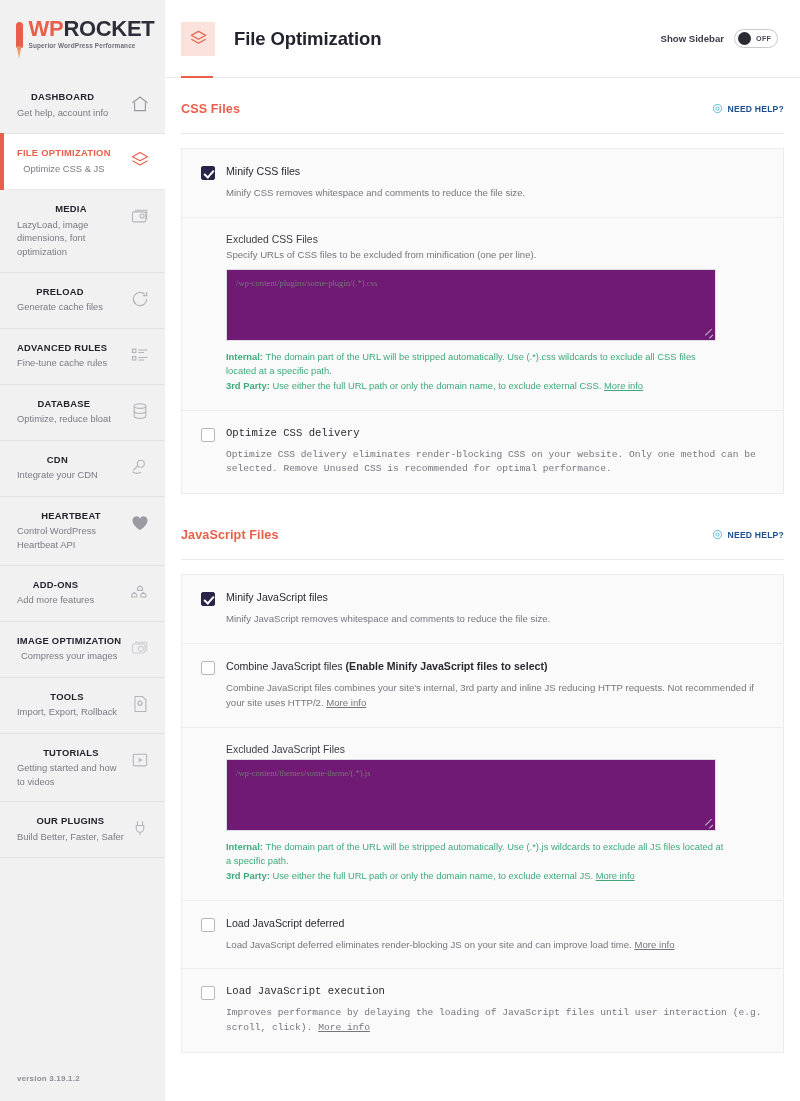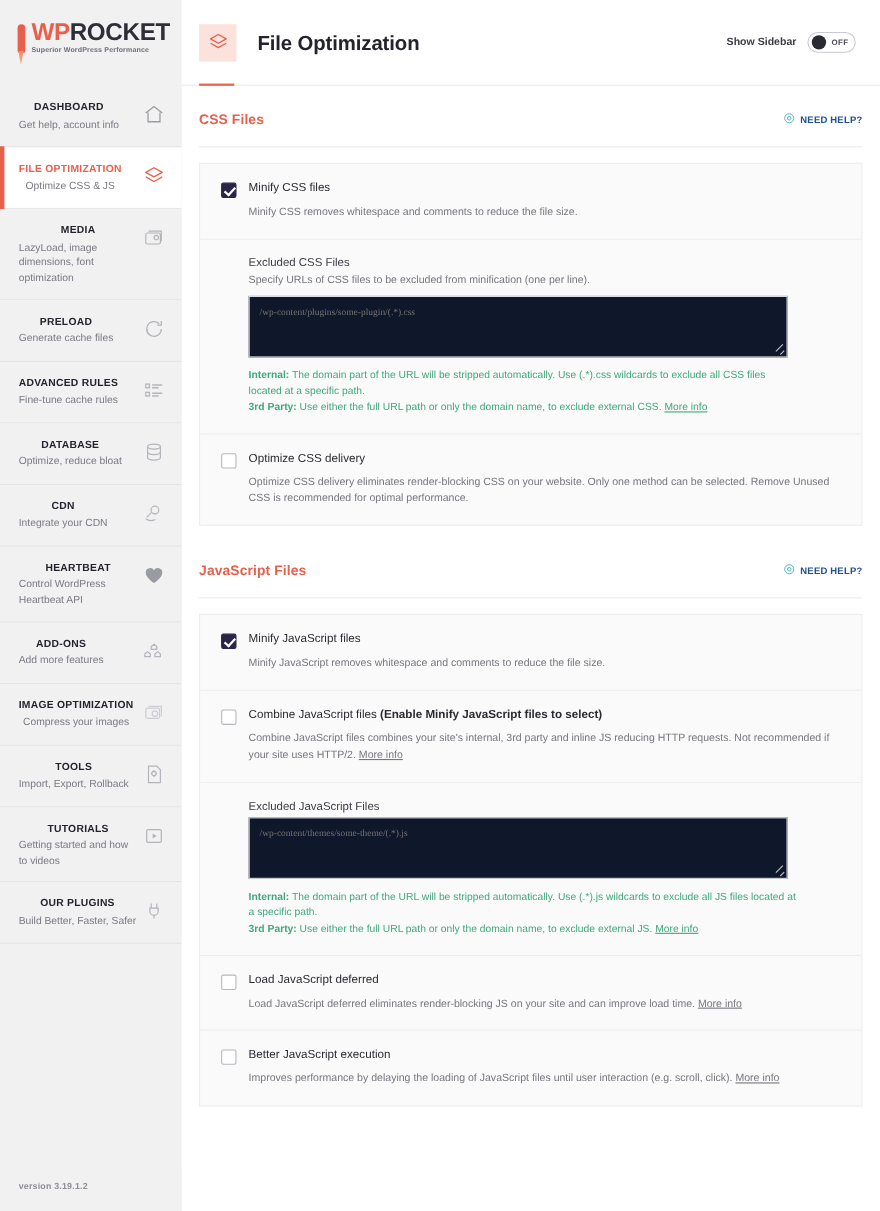--- a/index.html
+++ b/index.html
@@ -145,21 +145,21 @@
   }
 
   .panel {
     background: #fafafa; border: 1px solid #ededed;
     padding: 0;
   }
   .row {
     padding: 16px 19px 16px 19px;
     border-bottom: 1px solid #ededed;
   }
-  .row:last-child { border-bottom: none; }
+  .row:last-child { border-bottom: none; font-family: Liberation Mono, monospace; }
   .row.sub { background: #fafafa; }
   .opt-head { display: flex; align-items: flex-start; gap: 11px; }
   .cbx {
     width: 14px; height: 14px; flex: 0 0 14px;
     border: 1px solid #b7b7c0; background: #fff; border-radius: 2px;
     margin-top: 1px; position: relative; cursor: pointer;
   }
   .cbx.checked { background: #2b2449; border-color: #2b2449; }
   .cbx.checked:after {
     content: ""; position: absolute; left: 4px; top: 1px;
@@ -181,22 +181,22 @@
   }
 
   .field-label {
     font-size: 10.4px; color: #3c3c46; margin-bottom: 4px;
   }
   .field-desc {
     font-size: 9.6px; color: #76767f; margin-bottom: 9px;
   }
   .textarea-wrap { position: relative; width: 490px; }
   textarea.ta {
-    width: 490px; height: 56px;
-    border: 1px solid #dcdce2; background: #0f172a;
+    width: 490px; height: 72px;
+    border: 1px solid #dcdce2; background: #701a75;
     padding: 7px 9px;
     font-family: "Liberation Serif", serif;
     font-size: 8.6px; color: #8d8d96;
     resize: none; outline: none; display: block;
     line-height: 1.4;
   }
   .ta-grip {
     position: absolute; right: 2px; bottom: 2px;
     width: 10px; height: 10px; pointer-events: none;
   }
@@ -554,21 +554,21 @@
             <span class="opt-label">Load JavaScript deferred</span>
           </div>
           <div class="opt-desc">
             <span>Load JavaScript deferred eliminates render-blocking JS on your site and can improve load time. </span><span class="more-info">More info</span>
           </div>
         </div>
 
         <div class="row">
           <div class="opt-head">
             <span class="cbx"></span>
-            <span class="opt-label">Better JavaScript execution</span>
+            <span class="opt-label">Load JavaScript execution</span>
           </div>
           <div class="opt-desc">
             <span>Improves performance by delaying the loading of JavaScript files until user interaction (e.g. scroll, click). </span><span class="more-info">More info</span>
           </div>
         </div>
 
       </div>
 
 
     </div>

